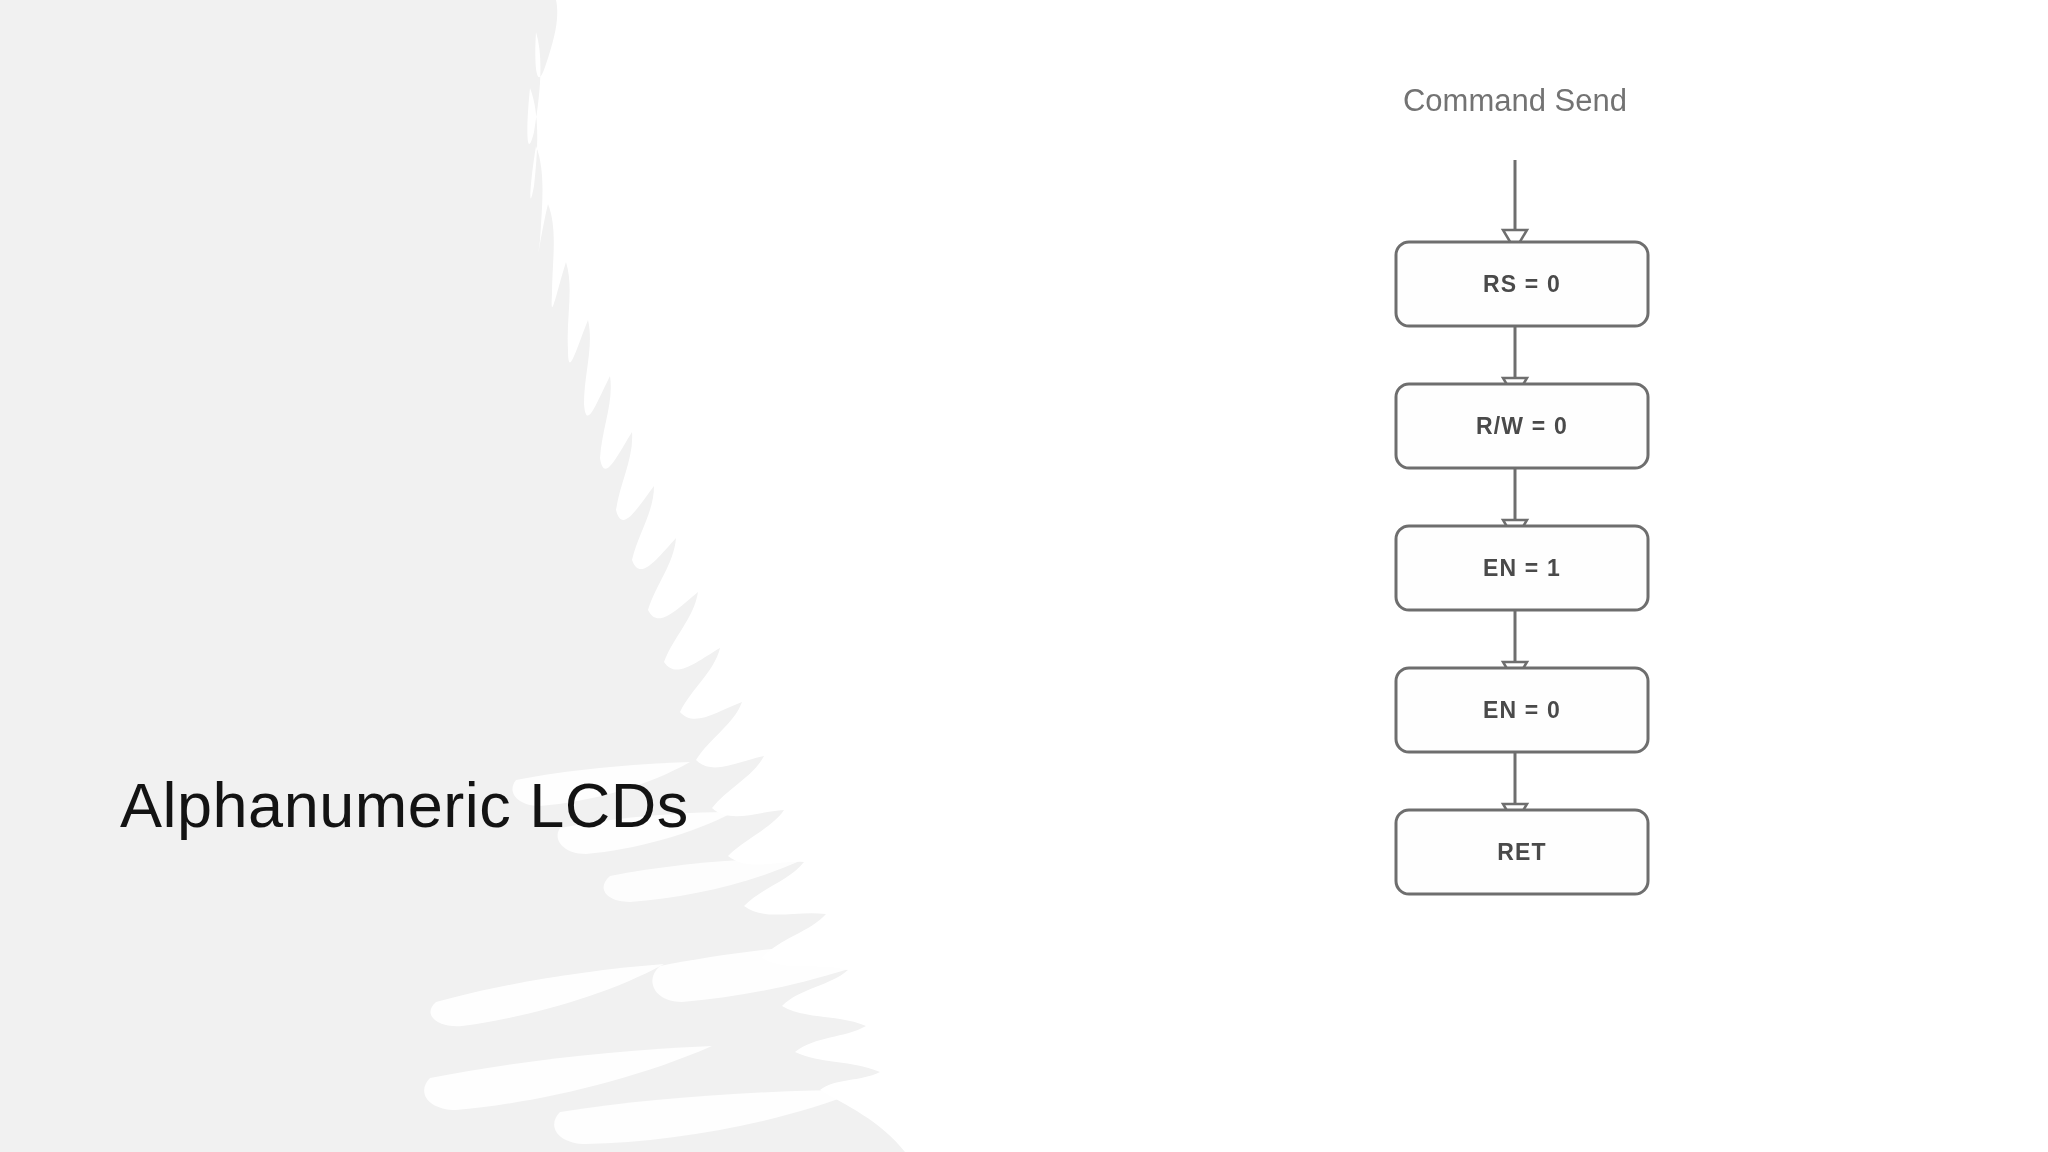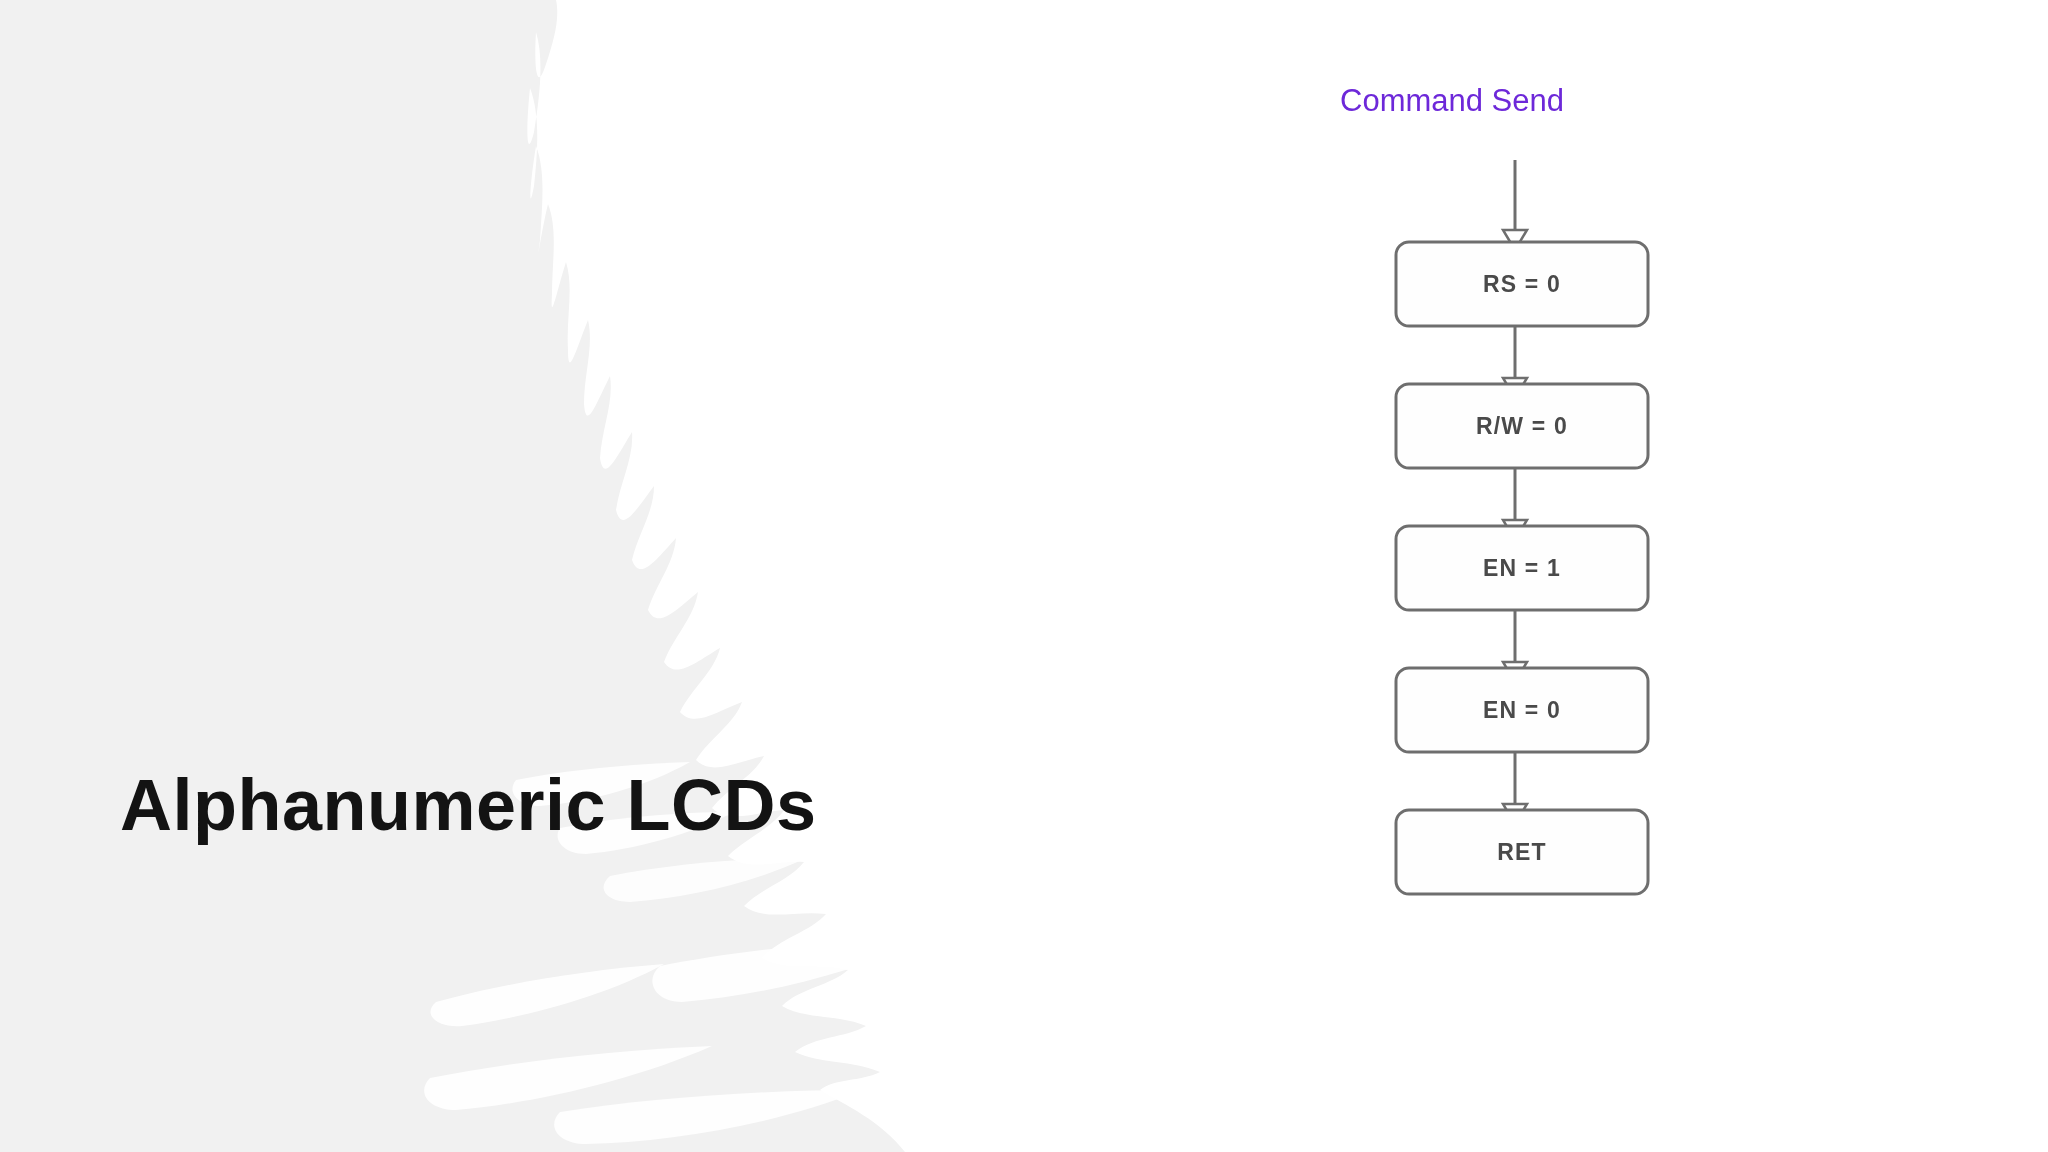--- a/index.html
+++ b/index.html
@@ -33,45 +33,46 @@
     pointer-events: none;
   }
 
   
   #slide-title {
     position: absolute;
     left: 120px;
     top: 757px;
     width: 760px;
     font-family: "Liberation Sans", sans-serif;
-    font-weight: 700;
-    font-size: 72px;
+    font-weight: 400;
+    font-size: 63px;
     line-height: 96px;
     letter-spacing: 0.5px;
     color: #131313;
     white-space: nowrap;
   }
 
   
   #flowchart {
     position: absolute;
     left: 1340px;
     top: 60px;
     width: 400px;
     height: 1060px;
   }
   #fc-title {
     position: absolute;
     left: 0;
     top: 21px;
     width: 350px;
+    text-align: center;
     font-family: "Liberation Sans", sans-serif;
     font-size: 31px;
     line-height: 40px;
-    color: #6d28d9;
+    color: #737373;
     white-space: nowrap;
   }
   #fc-svg {
     position: absolute;
     left: 0;
     top: 0;
   }
   .fc-node-label {
     font-family: "Liberation Sans", sans-serif;
     font-size: 23px;

